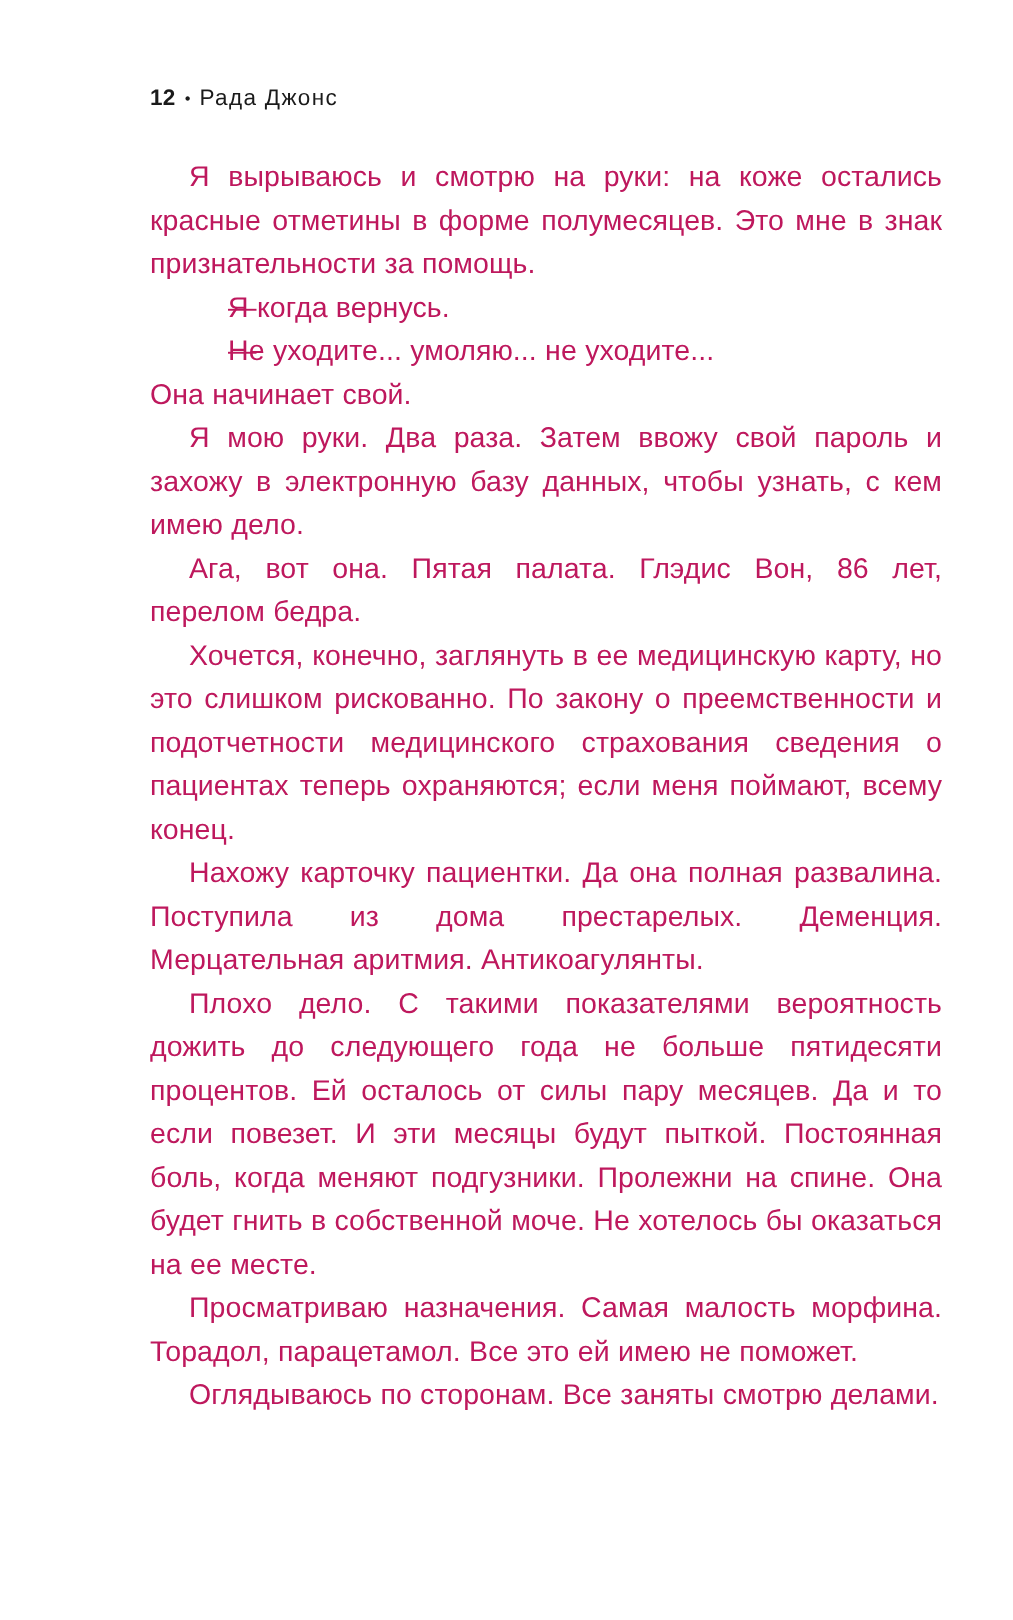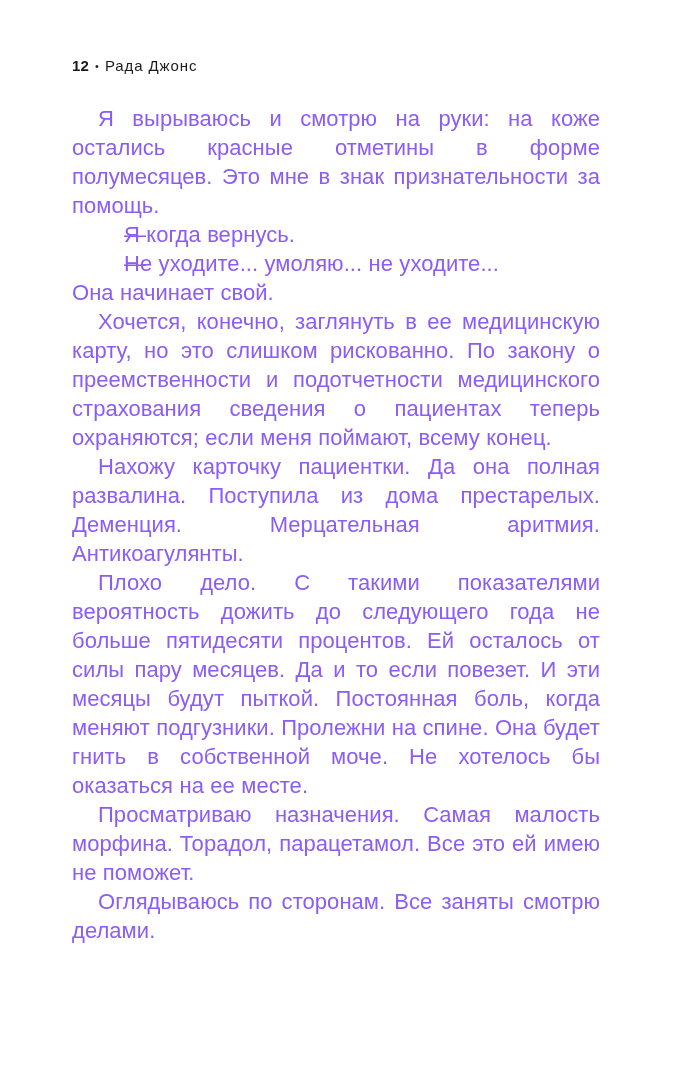--- a/index.html
+++ b/index.html
@@ -16,20 +16,21 @@
     color: #1b1b1b;
     -webkit-font-smoothing: antialiased;
   }
 
   .page {
     position: relative;
     width: 598px;
     height: 1080px;
     background: #ffffff;
     box-sizing: border-box;
+    margin-left: 28px;
   }
 
   
   .running-head {
     position: absolute;
     left: 72px;
     top: 57px;
     display: flex;
     align-items: baseline;
     gap: 6px;
@@ -51,25 +52,25 @@
   .running-head .author {
     letter-spacing: 0.9px;
   }
 
   
   .textblock {
     position: absolute;
     left: 72px;
     top: 104px;
     width: 528px;
-    font-size: 22px;
+    font-size: 19px;
     line-height: 29px;
     text-align: justify;
     text-justify: inter-word;
-    color: #8b5cf6;
+    color: #be185d;
     letter-spacing: 0.05px;
     word-spacing: 0.2px;
     hyphens: manual;
   }
 
   .textblock p {
     margin: 0;
     text-indent: 26px;
     text-align: justify;
   }
@@ -98,20 +99,22 @@
     <span class="folio">12</span>
     <span class="sep">•</span>
     <span class="author">Рада Джонс</span>
   </div>
 
   <div class="textblock">
       <p>Я вырываюсь и смотрю на руки: на коже остались красные отметины в форме полумесяцев. Это мне в знак признательности за помощь.</p>
       <p class="dialogue"><span class="dash">—</span><span>Я когда вернусь.</span></p>
       <p class="dialogue"><span class="dash">—</span><span>Не уходите... умоляю... не уходите...</span></p>
       <p class="flush">Она начинает свой.</p>
+      <p>Я мою руки. Два раза. Затем ввожу свой пароль и захожу в электронную базу данных, чтобы узнать, с кем имею дело.</p>
+      <p>Ага, вот она. Пятая палата. Глэдис Вон, 86 лет, перелом бедра.</p>
       <p>Хочется, конечно, заглянуть в ее медицинскую карту, но это слишком рискованно. По закону о преемственности и подотчетности медицинского страхования сведения о пациентах теперь охраняются; если меня поймают, всему конец.</p>
       <p>Нахожу карточку пациентки. Да она полная развалина. Поступила из дома престарелых. Деменция. Мерцательная аритмия. Антикоагулянты.</p>
       <p>Плохо дело. С такими показателями вероятность дожить до следующего года не больше пятидесяти процентов. Ей осталось от силы пару месяцев. Да и то если повезет. И эти месяцы будут пыткой. Постоянная боль, когда меняют подгузники. Пролежни на спине. Она будет гнить в собственной моче. Не хотелось бы оказаться на ее месте.</p>
       <p>Просматриваю назначения. Самая малость морфина. Торадол, парацетамол. Все это ей имею не поможет.</p>
       <p>Оглядываюсь по сторонам. Все заняты смотрю делами.</p>
     </div>
 
 </div>
 
 </body></html>

